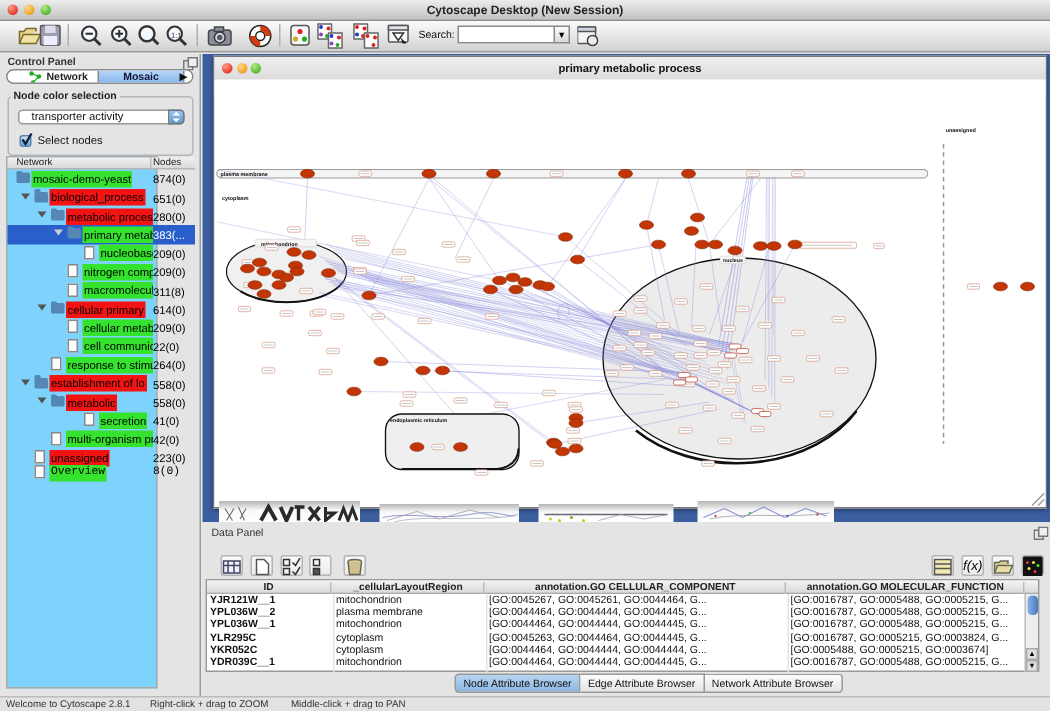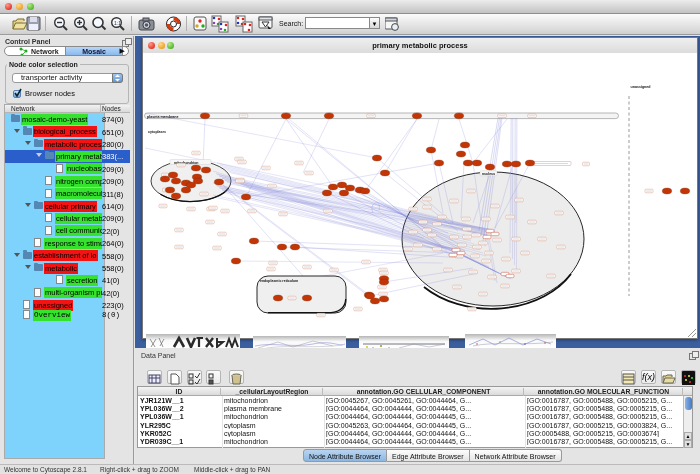--- a/index.html
+++ b/index.html
@@ -94,20 +94,21 @@
   font-size:6.5px; color:#333; }
 </style>
 </head>
 <body>
 <div id="app">
 
   <div id="titlebar" class="abs">
     <div class="tl" style="left:5px; background:radial-gradient(circle at 35% 30%,#ff9a8a,#e33a2e 70%,#b02015);"></div>
     <div class="tl" style="left:16px; background:radial-gradient(circle at 35% 30%,#ffd98a,#eea328 70%,#c07c10);"></div>
     <div class="tl" style="left:27px; background:radial-gradient(circle at 35% 30%,#b8e88a,#52bb2e 70%,#2e8815);"></div>
+    <div id="title-text">Cytoscape Desktop (New Session)</div>
   </div>
 
   <div id="toolbar" class="abs">
     <svg width="700" height="20" style="position:absolute;left:0;top:0">
 
       <g transform="translate(12,3)">
         <path d="M1 12 L1 4 L4 4 L5.5 2 L12 2 L12 4" fill="#e8d898" stroke="#7a6a20" stroke-width="1"></path>
         <path d="M1 12 L3.5 6 L15 6 L12 12 Z" fill="#efe2a8" stroke="#7a6a20" stroke-width="1"></path>
       </g>
 
@@ -232,21 +233,21 @@
             <path d="M4.5 0.5 L7 3 L2 3 Z" fill="#fff"></path>
             <path d="M4.5 7.5 L7 5 L2 5 Z" fill="#fff"></path>
           </svg>
       </div>
     </div>
     <div id="checkbox">
       <svg width="10" height="10" style="position:absolute;left:-1px;top:-3px">
         <path d="M2 5 L4 8 L8 1" stroke="#123" stroke-width="1.6" fill="none"></path>
       </svg>
     </div>
-    <div id="checkbox-label">Browser nodes</div>
+    <div id="checkbox-label">Select nodes</div>
     <div id="treebox">
       <div id="treehdr">
         <span style="position:absolute;left:6px;top:0">Network</span>
         <span style="position:absolute;left:97px;top:0">Nodes</span>
         <div style="position:absolute;left:95px;top:0;width:1px;height:8px;background:#bbb"></div>
       </div>
       <div id="tree">
           <div class="trow" style="top:8.2px;">
             <div class="fold" style="left:6px"></div>
             <div class="lbl g" style="left:16px;max-width:81px">mosaic-demo-yeast</div>

